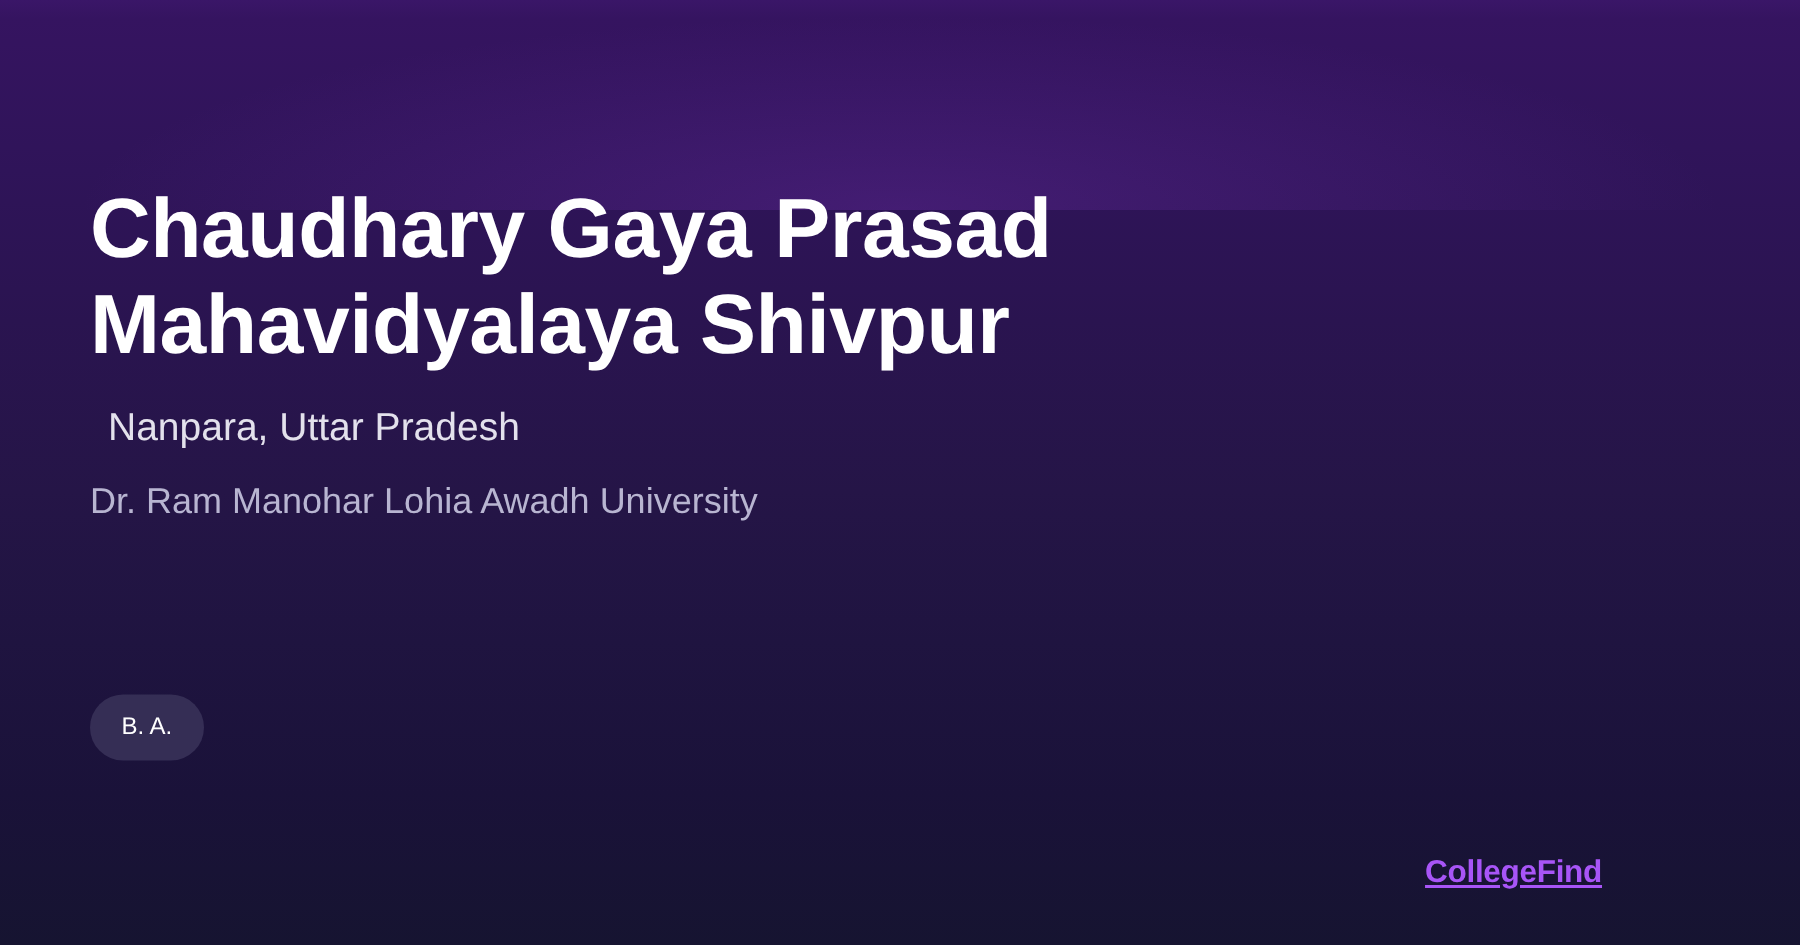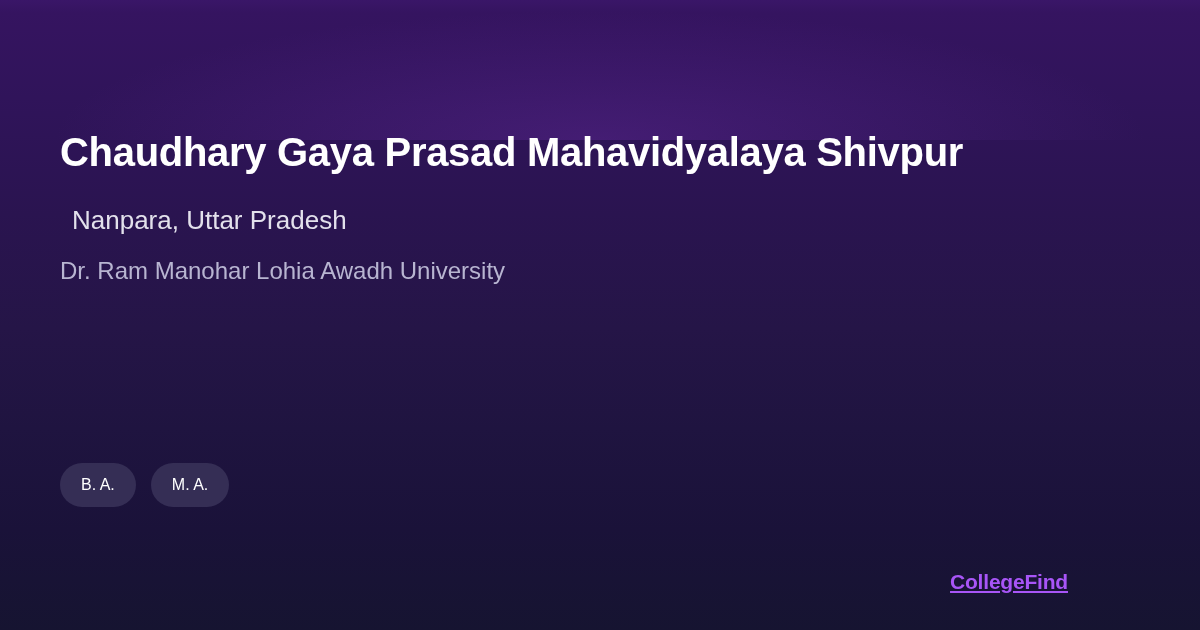--- a/index.html
+++ b/index.html
@@ -47,21 +47,21 @@
 
   .content {
     position: absolute;
     left: 60px;
     top: 120px;
     width: 1020px;
   }
 
   .title {
     margin: 0;
-    font-size: 40px;
+    font-size: 56px;
     line-height: 64px;
     font-weight: bold;
     color: #ffffff;
     letter-spacing: -0.3px;
     max-width: 1010px;
   }
 
   .location {
     margin: 20px 0 0 12px;
     font-size: 26px;
@@ -123,18 +123,17 @@
   <div class="content">
     <h1 class="title">Chaudhary Gaya Prasad Mahavidyalaya Shivpur</h1>
 
     <p class="location">Nanpara, Uttar Pradesh</p>
 
     <p class="university">Dr. Ram Manohar Lohia Awadh University</p>
   </div>
 
   <div class="badges">
     <span class="badge">B. A.</span>
-    <span class="badge">M. A.</span>
   </div>
 
   <div class="brand">CollegeFind</div>
 
 </div>
 
 </body></html>

